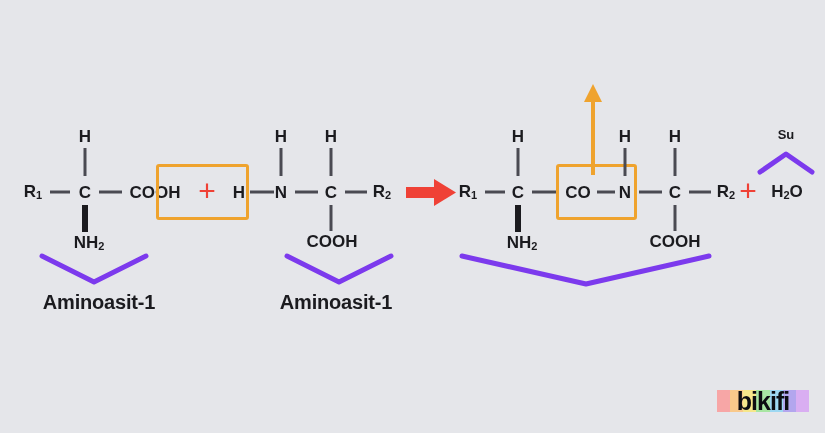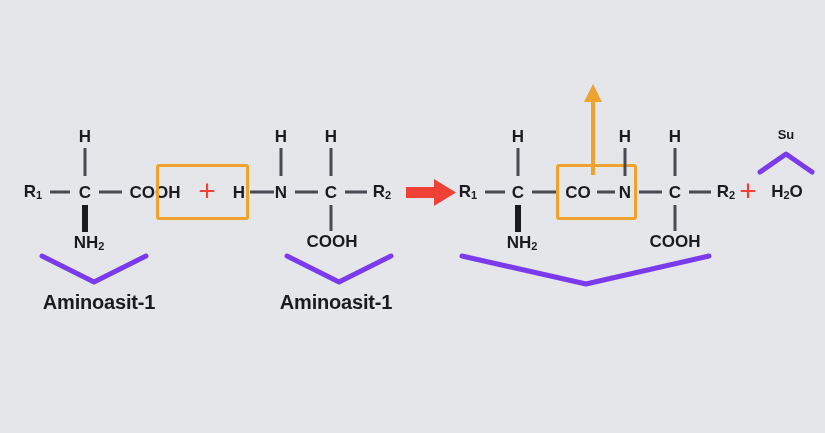--- a/index.html
+++ b/index.html
@@ -250,14 +250,26 @@
   <div class="plus" style="left:748px; top:191px;">+</div>
 
   <div class="chem main" style="left:787px; top:192px;"><span>H</span><sub>2</sub><span>O</span></div>
 
   <svg class="bracket" style="left:756px; top:150px;" width="60" height="26">
     <polyline points="4,22 30,4 56,22" fill="none" stroke="#7c3aed" stroke-width="5" stroke-linecap="round" stroke-linejoin="round"></polyline>
   </svg>
 
   <div class="label small" style="left:786px; top:134px;">Su</div>
 
+  <div class="logo">
+    <div class="logo-stripes">
+      <span style="background:#f7a6a6"></span>
+      <span style="background:#f9c98b"></span>
+      <span style="background:#f6e78b"></span>
+      <span style="background:#a8e6a3"></span>
+      <span style="background:#9ed8f2"></span>
+      <span style="background:#b3a6ee"></span>
+      <span style="background:#d9aef2"></span>
+    </div>
+    <div class="logo-text">bikifi</div>
+  </div>
 
 </div>
 
 </body></html>

